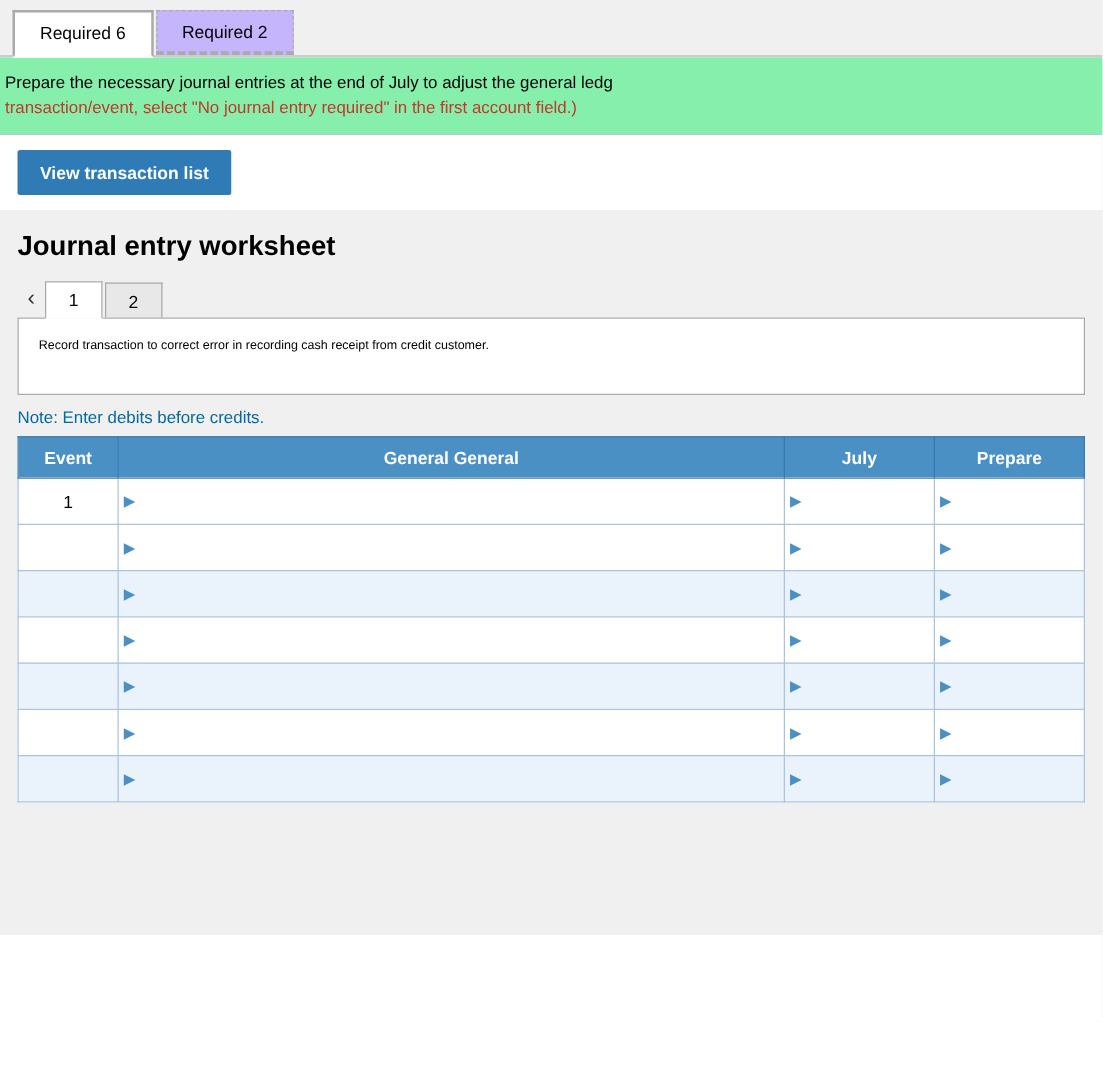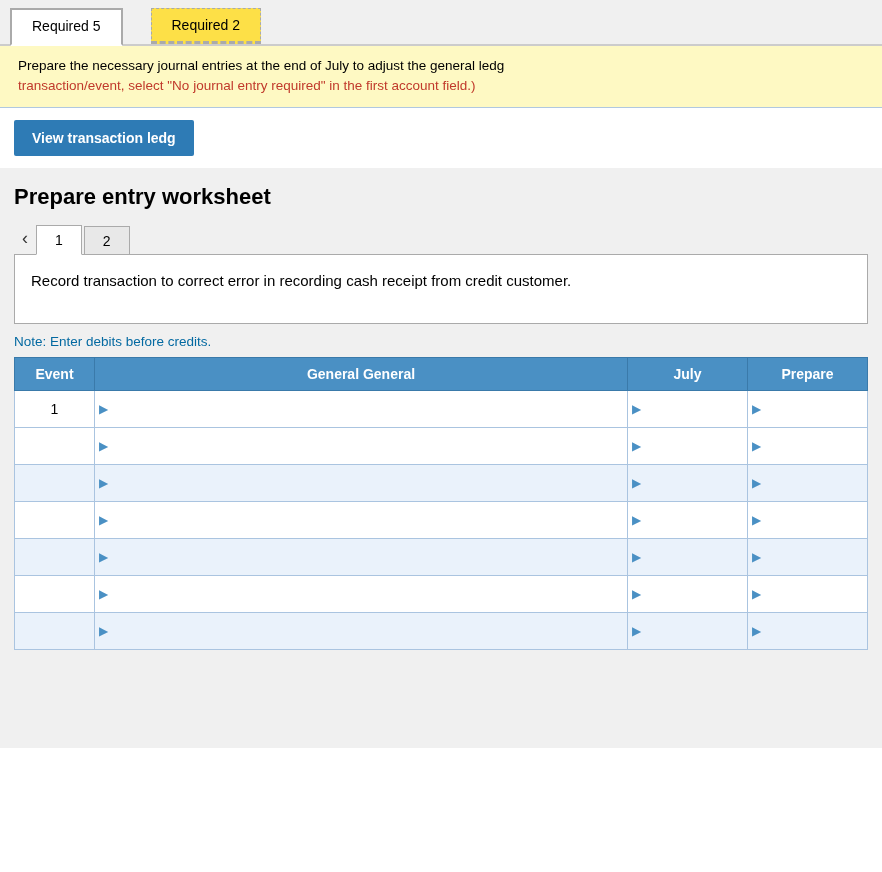--- a/index.html
+++ b/index.html
@@ -29,28 +29,27 @@
     }
     .tab.active {
       border: 2px solid #aaa;
       border-bottom: 2px solid #fff;
       margin-bottom: -2px;
       font-weight: normal;
     }
     .tab:not(.active) {
       border-style: dashed;
       border-color: #aaa;
-      background: #fde047;
-      margin-left: 26px;
+      background: #c4b5fd;
     }
 
     
     .instruction-banner {
-      background: #fef9c3;
-      padding: 10px 18px;
+      background: #86efac;
+      padding: 10px 4px;
       border-bottom: 1px solid #b0c8e0;
       font-size: 13.5px;
       line-height: 1.5;
     }
     .instruction-banner .red-text {
       color: #c0392b;
     }
 
     
     .btn-view-transaction {
@@ -112,21 +111,21 @@
     }
     .sub-tab:not(.active) {
       background: #e8e8e8;
     }
 
     
     .record-description-box {
       border: 1px solid #aaa;
       background: #fff;
       padding: 14px 16px 30px 16px;
-      font-size: 15px;
+      font-size: 10px;
       line-height: 1.6;
       margin-bottom: 10px;
       position: relative;
       z-index: 1;
     }
 
     
     .note-text {
       color: #0369a1;
       font-size: 13.5px;
@@ -196,37 +195,37 @@
       margin-right: 2px;
     }
   </style>
 </head>
 <body>
 
 
 
 
 <div class="tabs-container">
-  <div class="tab active">Required 5</div>
+  <div class="tab active">Required 6</div>
   <div class="tab">Required 2</div>
 </div>
 
 
 <div class="instruction-banner">
   <span>Prepare the necessary journal entries at the end of July to adjust the general ledg</span><br>
   <span class="red-text">transaction/event, select "No journal entry required" in the first account field.)</span>
 </div>
 
 
-<button class="btn-view-transaction">View transaction ledg</button>
+<button class="btn-view-transaction">View transaction list</button>
 
 
 <div class="worksheet-container">
 
-  <div class="worksheet-title">Prepare entry worksheet</div>
+  <div class="worksheet-title">Journal entry worksheet</div>
 
   <div class="sub-tabs-container">
     <button class="chevron-btn">‹</button>
     <div class="sub-tab active">1</div>
     <div class="sub-tab">2</div>
   </div>
 
   <div class="record-description-box">Record transaction to correct error in recording cash receipt from credit customer.</div>
 
   <div class="note-text">Note: Enter debits before credits.</div>

